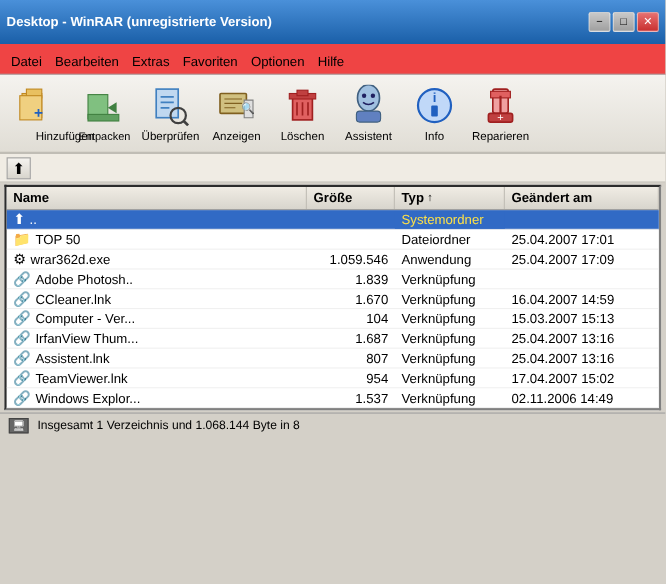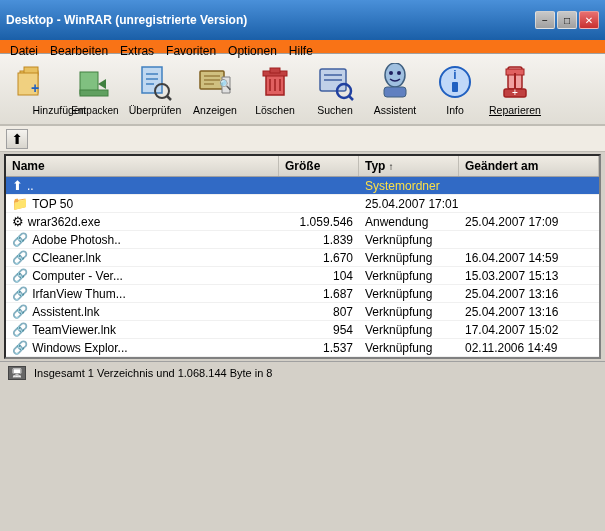--- a/index.html
+++ b/index.html
@@ -40,26 +40,26 @@
       cursor: pointer;
       display: flex;
       align-items: center;
       justify-content: center;
       border-radius: 2px;
     }
     .title-btn.close { background: linear-gradient(to bottom, #e87070, #c83030); color: white; }
 
     
     .menu-bar {
-      background: #f97316;
+      background: #ef4444;
       border-bottom: 1px solid #a0a0a0;
       display: flex;
       padding: 2px 4px;
-      height: 14px;
-      align-items: flex-start;
+      height: 28px;
+      align-items: flex-end;
     }
     .menu-item {
       padding: 2px 6px;
       cursor: pointer;
       font-size: 12px;
       color: #000;
     }
 
     
     .toolbar {
@@ -263,32 +263,20 @@
           <line x1="14" y1="16" x2="14" y2="28" stroke="#a02020" stroke-width="1.5"></line>
           <line x1="19" y1="16" x2="19" y2="28" stroke="#a02020" stroke-width="1.5"></line>
           <line x1="24" y1="16" x2="24" y2="28" stroke="#a02020" stroke-width="1.5"></line>
         </svg>
       </div>
       <span style="font-size: 10.5px;">Löschen</span>
     </div>
     <div class="toolbar-btn">
       <div class="toolbar-icon">
         <svg width="38" height="38" viewBox="0 0 38 38">
-          <rect x="4" y="6" width="26" height="22" rx="2" fill="#c0d0e8" stroke="#4060a0" stroke-width="1.5"></rect>
-          <line x1="8" y1="12" x2="26" y2="12" stroke="#4060a0" stroke-width="1.5"></line>
-          <line x1="8" y1="17" x2="26" y2="17" stroke="#4060a0" stroke-width="1.5"></line>
-          <circle cx="28" cy="28" r="7" fill="none" stroke="#2040a0" stroke-width="2.5"></circle>
-          <line x1="33" y1="33" x2="37" y2="37" stroke="#2040a0" stroke-width="2.5"></line>
-        </svg>
-      </div>
-      <span style="font-size: 10.5px;">Suchen</span>
-    </div>
-    <div class="toolbar-btn">
-      <div class="toolbar-icon">
-        <svg width="38" height="38" viewBox="0 0 38 38">
           <ellipse cx="19" cy="12" rx="10" ry="12" fill="#a0c0e0" stroke="#406080" stroke-width="1.5"></ellipse>
           <circle cx="15" cy="10" r="2" fill="#202060"></circle>
           <circle cx="23" cy="10" r="2" fill="#202060"></circle>
           <path d="M14,16 Q19,20 24,16" stroke="#202060" stroke-width="1.5" fill="none"></path>
           <rect x="8" y="24" width="22" height="10" rx="3" fill="#6080c0" stroke="#406080" stroke-width="1"></rect>
         </svg>
       </div>
       <span style="font-size: 10.5px;">Assistent</span>
     </div>
     <div class="toolbar-btn">
@@ -304,21 +292,21 @@
     <div class="toolbar-btn">
       <div class="toolbar-icon">
         <svg width="38" height="38" viewBox="0 0 38 38">
           <rect x="12" y="4" width="14" height="22" rx="2" fill="#f0a0a0" stroke="#a02020" stroke-width="1.5"></rect>
           <rect x="10" y="6" width="18" height="6" fill="#e06060" stroke="#a02020" stroke-width="1"></rect>
           <line x1="19" y1="10" x2="19" y2="26" stroke="#a02020" stroke-width="2"></line>
           <rect x="8" y="26" width="22" height="8" rx="2" fill="#c04040" stroke="#a02020" stroke-width="1.5"></rect>
           <text x="19" y="33" text-anchor="middle" font-size="10" fill="white">+</text>
         </svg>
       </div>
-      <span style="font-size: 10.5px; text-decoration: underline;">Reparieren</span>
+      <span style="font-size: 10.5px;">Reparieren</span>
     </div>
   </div>
 
 <div class="address-bar">
   <button class="address-up-btn">⬆</button>
 </div>
 
 <div style="flex:1; margin: 2px 4px; background:white; border: 2px inset #808080; overflow:hidden; display:flex; flex-direction:column;">
 
   <div class="col-headers">
@@ -337,20 +325,21 @@
         <div class="file-cell right"></div>
         <div class="file-cell" style="background: rgb(49, 106, 197); color: #fde047;">Systemordner</div>
         <div class="file-cell"></div>
       </div>
       <div class="file-row">
         <div class="file-cell">
           <span style="font-size: 13px; color: rgb(240, 192, 64);">📁</span>
           <span>TOP 50</span>
         </div>
         <div class="file-cell right"></div>
+        <div class="file-cell">Dateiordner</div>
         <div class="file-cell">25.04.2007 17:01</div>
       </div>
       <div class="file-row">
         <div class="file-cell">
           <span style="font-size: 13px;">⚙</span>
           <span>wrar362d.exe</span>
         </div>
         <div class="file-cell right">1.059.546</div>
         <div class="file-cell">Anwendung</div>
         <div class="file-cell">25.04.2007 17:09</div>

